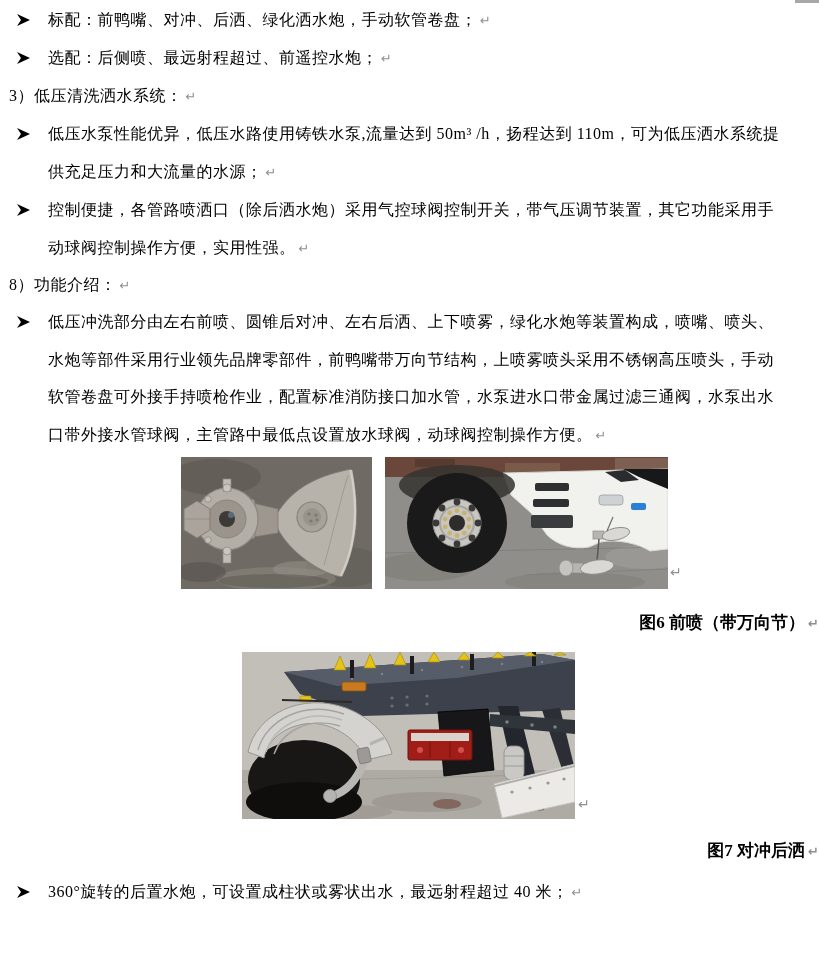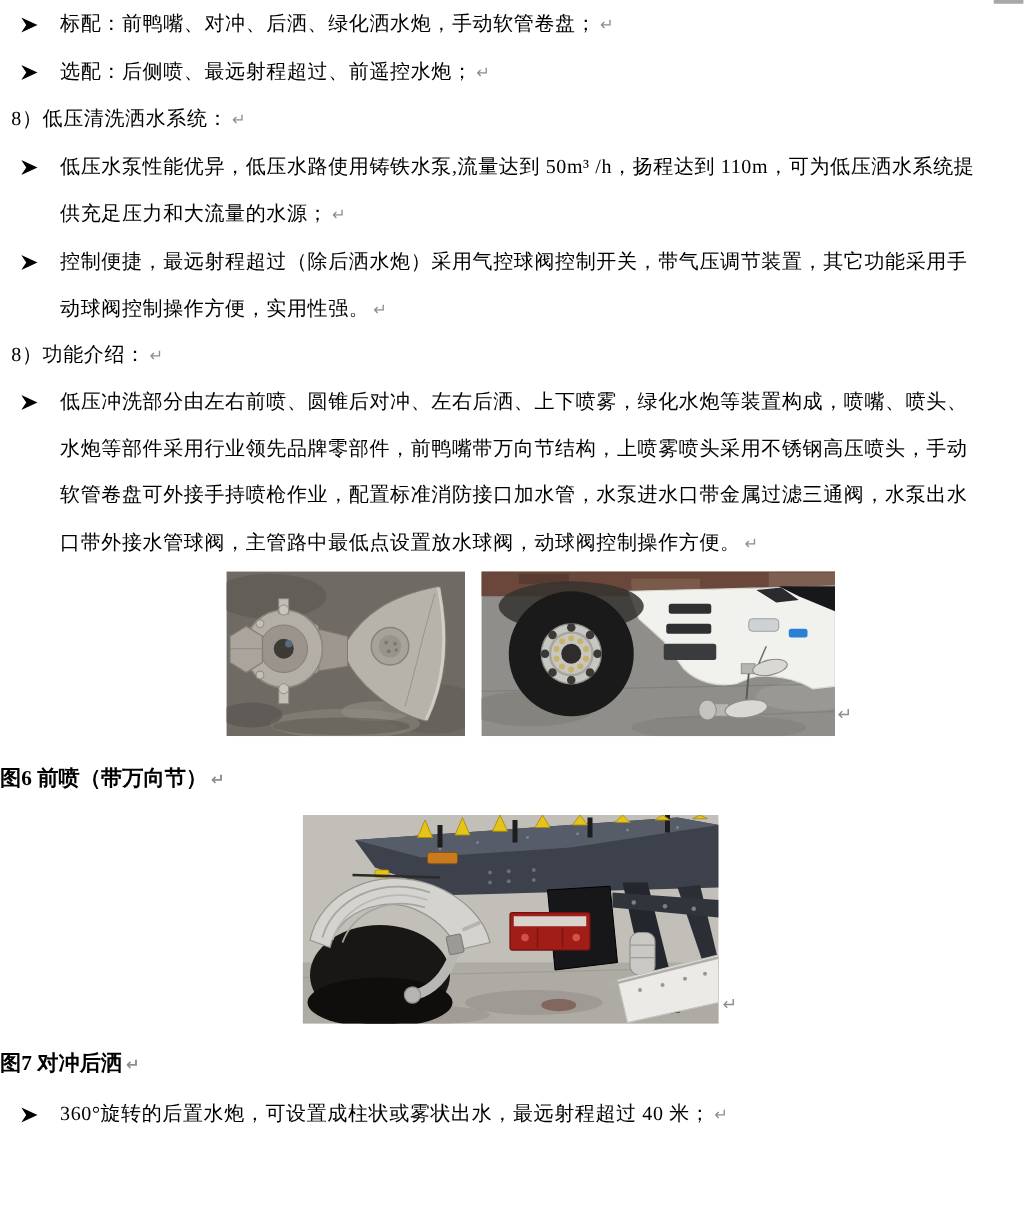--- a/index.html
+++ b/index.html
@@ -16,21 +16,21 @@
     letter-spacing:0.5px;
   }
   .bullet-glyph{
     position:absolute;left:-31px;top:12px;width:14px;height:14px;
   }
   .pmark{
     font-family:"DejaVu Sans",sans-serif;
     color:#8f8f8f;font-size:13px;padding-left:3px;
   }
   .caption{
-    position:absolute;left:0;width:819px;text-align:left;
+    position:absolute;left:0;width:819px;text-align:right;
     font-weight:bold;font-size:17px;line-height:22px;white-space:pre;
   }
   .figure{position:absolute;overflow:hidden;}
   .figure svg{display:block;}
   .fig-pmark{
     position:absolute;font-family:"DejaVu Sans",sans-serif;
     color:#8f8f8f;font-size:14px;
   }
   .scrollbar-frag{
     position:absolute;right:0;top:0;width:24px;height:3px;background:#a8a8a8;
@@ -51,36 +51,36 @@
   </div>
 
   <div class="para bullet" style="top:39px">
     <svg class="bullet-glyph" viewBox="0 0 14 14">
         <polygon points="0,1 13,7 0,13 4,7" fill="#000"></polygon>
       </svg>
     <div class="line"><span>选配：后侧喷、最远射程超过、前遥控水炮；</span><span class="pmark">↵</span></div>
   </div>
 
   <div class="para numbered" style="top:77px">
-    <div class="line"><span>8）低压清洗洒水系统：</span><span class="pmark">↵</span></div>
+    <div class="line"><span>3）低压清洗洒水系统：</span><span class="pmark">↵</span></div>
   </div>
 
   <div class="para bullet" style="top:115px">
     <svg class="bullet-glyph" viewBox="0 0 14 14">
         <polygon points="0,1 13,7 0,13 4,7" fill="#000"></polygon>
       </svg>
     <div class="line"><span>低压水泵性能优异，低压水路使用铸铁水泵,流量达到 50m³ /h，扬程达到 110m，可为低压洒水系统提</span></div>
     <div class="line"><span>供充足压力和大流量的水源；</span><span class="pmark">↵</span></div>
   </div>
 
   <div class="para bullet" style="top:191px">
     <svg class="bullet-glyph" viewBox="0 0 14 14">
         <polygon points="0,1 13,7 0,13 4,7" fill="#000"></polygon>
       </svg>
-    <div class="line"><span>控制便捷，最远射程超过（除后洒水炮）采用气控球阀控制开关，带气压调节装置，其它功能采用手</span></div>
+    <div class="line"><span>控制便捷，各管路喷洒口（除后洒水炮）采用气控球阀控制开关，带气压调节装置，其它功能采用手</span></div>
     <div class="line"><span>动球阀控制操作方便，实用性强。</span><span class="pmark">↵</span></div>
   </div>
 
   <div class="para numbered" style="top:266px">
     <div class="line"><span>8）功能介绍：</span><span class="pmark">↵</span></div>
   </div>
 
   <div class="para bullet" style="top:303px">
     <svg class="bullet-glyph" viewBox="0 0 14 14">
         <polygon points="0,1 13,7 0,13 4,7" fill="#000"></polygon>

